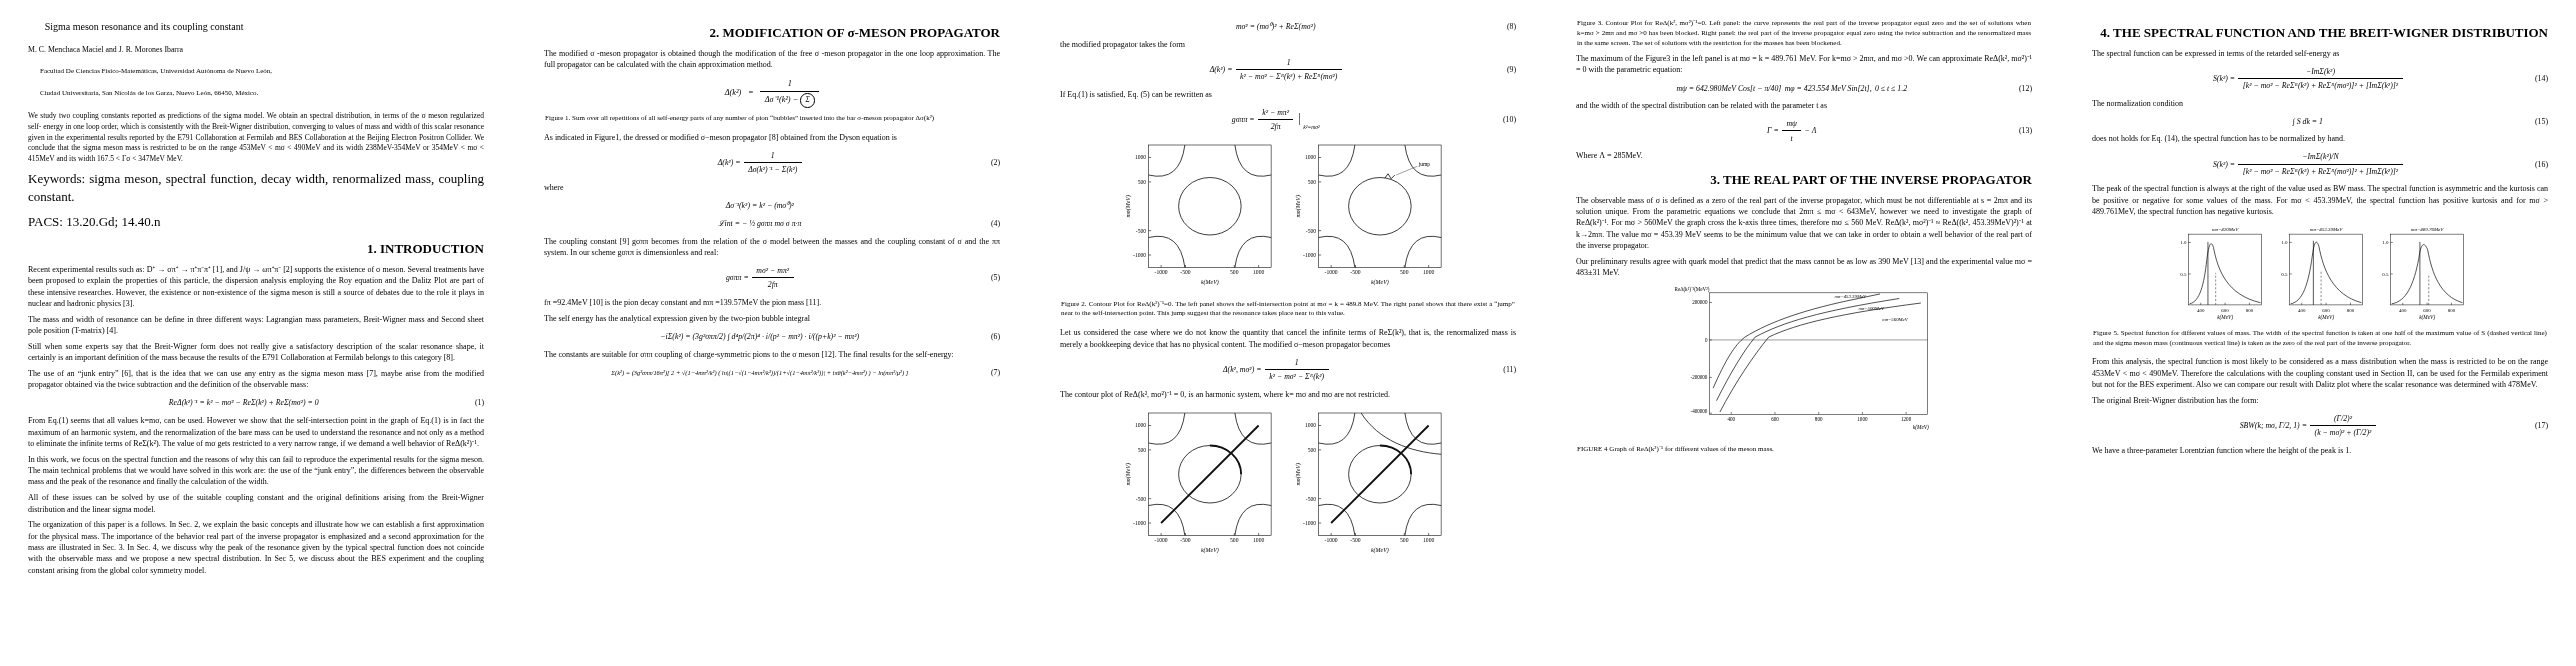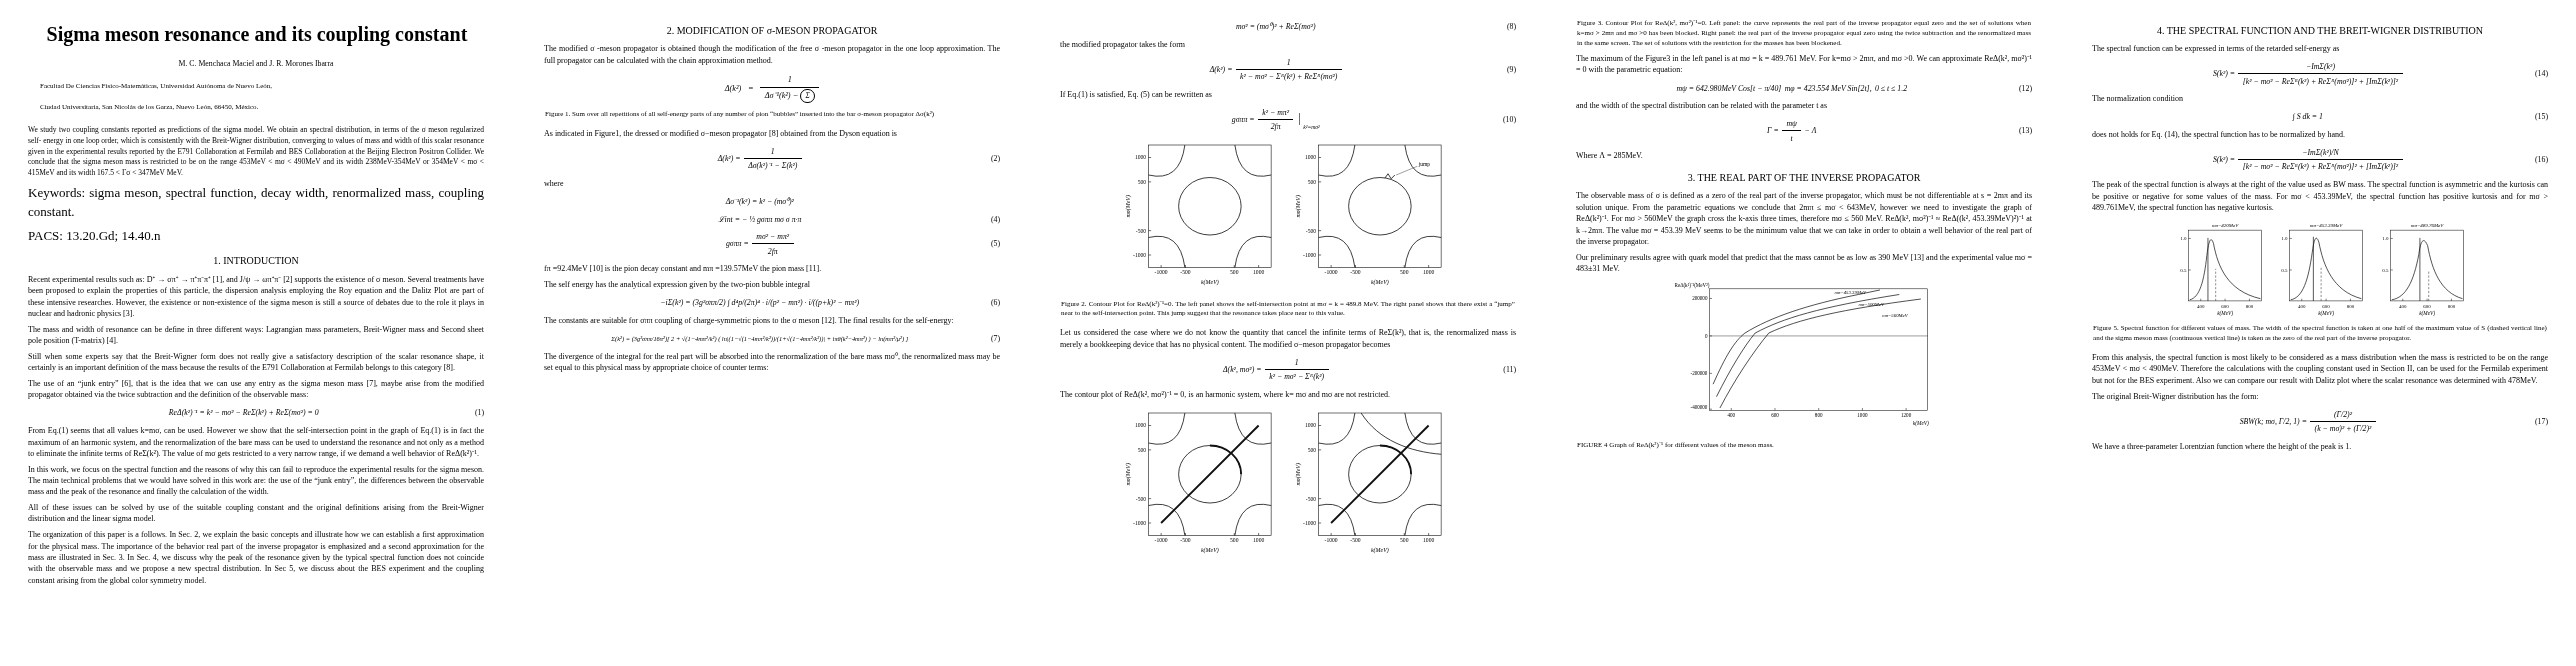--- a/index.html
+++ b/index.html
@@ -4,26 +4,26 @@
 <style>
   * { box-sizing: border-box; }
   html, body { margin:0; padding:0; }
   body {
     width:2576px; height:667px; background:#ffffff; color:#000;
     font-family:"Liberation Serif", serif; overflow:hidden;
   }
   .page { display:flex; justify-content:space-between; width:2576px; height:667px; padding:14.5px 28px 0 28px; }
   .col { width:456px; flex:0 0 456px; font-size:8px; line-height:1.42; }
   .p { margin:4.4px 0; text-align:justify; }
-  .title { font-size:20px; font-weight:bold; text-align:right; margin:5.6px 16.7px 10px 16.7px; }
-  .authors { text-align:center; font-size:7.8px; margin:0 0 5.6px 0; }
+  .title { font-size:10px; font-weight:normal; text-align:left; margin:5.6px 16.7px 10px 16.7px; }
+  .authors { font-size:7.8px; margin:0 0 5.6px 0; }
   .affil { text-align:left; font-size:7px; margin:12px; }
   .abstract { font-size:7.5px; text-align:justify; margin:9px 0 5.6px 0; }
   .meta { font-size:13px; margin:5.6px 0; text-align:justify; }
-  .sec-heading { font-weight:normal; font-size:10px; margin:9px 0 5.6px 0; text-align:center; }
+  .sec-heading { font-weight:bold; font-size:13px; margin:9px 0 5.6px 0; text-align:right; }
   .eq { display:flex; align-items:center; margin:6.7px 0; font-size:7.8px; }
   .eq .eq-body { flex:1; display:flex; justify-content:center; align-items:center; gap:3.3px; font-style:italic; text-align:center; }
   .eq .eq-no { flex:0 0 24.5px; width:24.5px; text-align:right; font-style:normal; }
   .eq.small .eq-body { font-size:6.4px; }
   .eq-multi { flex-direction:row; gap:1.7px; }
   .frac { display:inline-flex; flex-direction:column; text-align:center; vertical-align:middle; }
   .frac .num { display:block; padding:0 4.4px 1.1px 4.4px; border-bottom:0.6px solid #000; }
   .frac .den { display:block; padding:1.1px 4.4px 0 4.4px; }
   .den-flex { display:flex; align-items:center; gap:3.3px; justify-content:center; }
   .sub { font-size:0.72em; align-self:flex-end; margin-left:-1.1px; }
@@ -107,20 +107,21 @@
     </div>
     <p class="p">where</p>
     <div class="eq">
       <span class="eq-body">Δσ⁻¹(k²) = k² − (mσ⁰)²</span>
       <span class="eq-no"></span>
     </div>
     <div class="eq">
       <span class="eq-body">ℒint = − ½ gσππ mσ σ π·π</span>
       <span class="eq-no">(4)</span>
     </div>
+    <p class="p">The coupling constant [9] gσππ becomes from the relation of the σ model between the masses and the coupling constant of σ and the ππ system. In our scheme gσππ is dimensionless and real:</p>
     <div class="eq">
       <span class="eq-body">
         <span>gσππ =</span>
         <span class="frac">
           <span class="num">mσ² − mπ²</span>
           <span class="den">2fπ</span>
         </span>
       </span>
       <span class="eq-no">(5)</span>
     </div>
@@ -128,21 +129,20 @@
     <p class="p">The self energy has the analytical expression given by the two-pion bubble integral</p>
     <div class="eq">
       <span class="eq-body">−iΣ(k²) = (3g²σππ/2) ∫ d⁴p/(2π)⁴ · i/(p² − mπ²) · i/((p+k)² − mπ²)</span>
       <span class="eq-no">(6)</span>
     </div>
     <p class="p">The constants are suitable for σππ coupling of charge-symmetric pions to the σ meson [12]. The final results for the self-energy:</p>
     <div class="eq small">
       <span class="eq-body">Σ(k²) = (3g²σππ/16π²)[ 2 + √(1−4mπ²/k²) ( ln|(1−√(1−4mπ²/k²))/(1+√(1−4mπ²/k²))| + iπθ(k²−4mπ²) ) − ln(mπ²/μ²) ]</span>
       <span class="eq-no">(7)</span>
     </div>
-    <p class="p">The divergence of the integral for the real part will be absorbed into the renormalization of the bare mass mσ⁰, the renormalized mass may be set equal to this physical mass by appropriate choice of counter terms:</p>
   </div>
 
   <div class="col">
     <div class="eq">
       <span class="eq-body">mσ² = (mσ⁰)² + ReΣ(mσ²)</span>
       <span class="eq-no">(8)</span>
     </div>
     <p class="p">the modified propagator takes the form</p>
     <div class="eq">
       <span class="eq-body">

